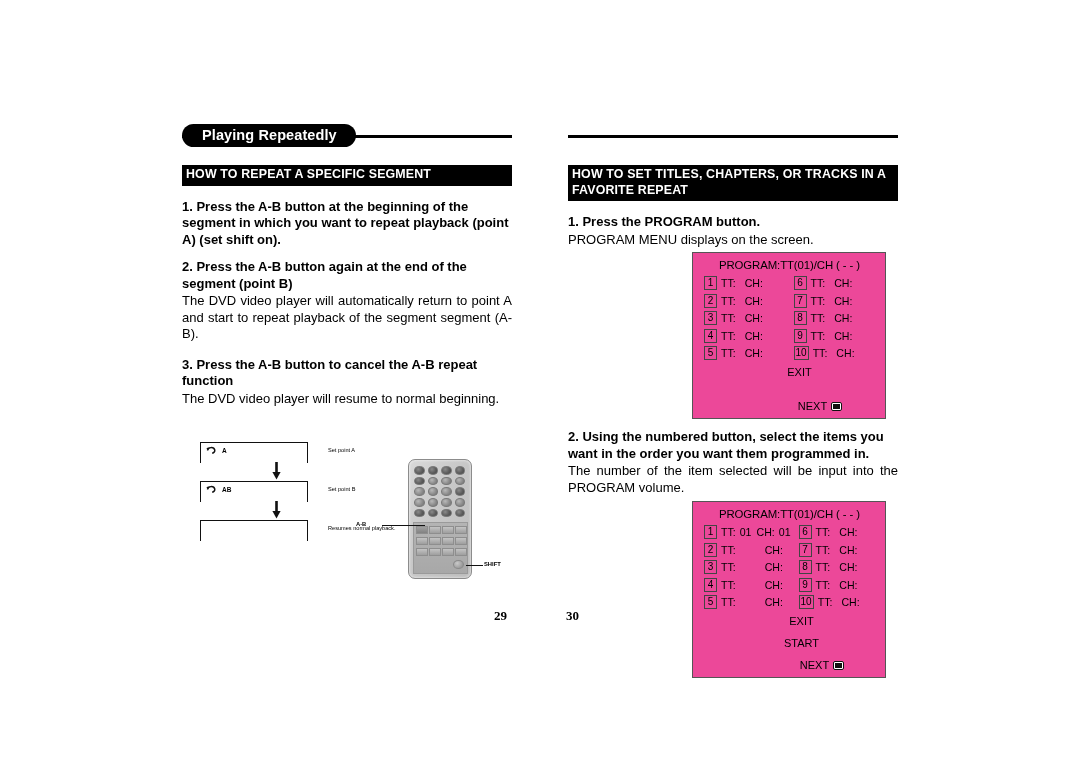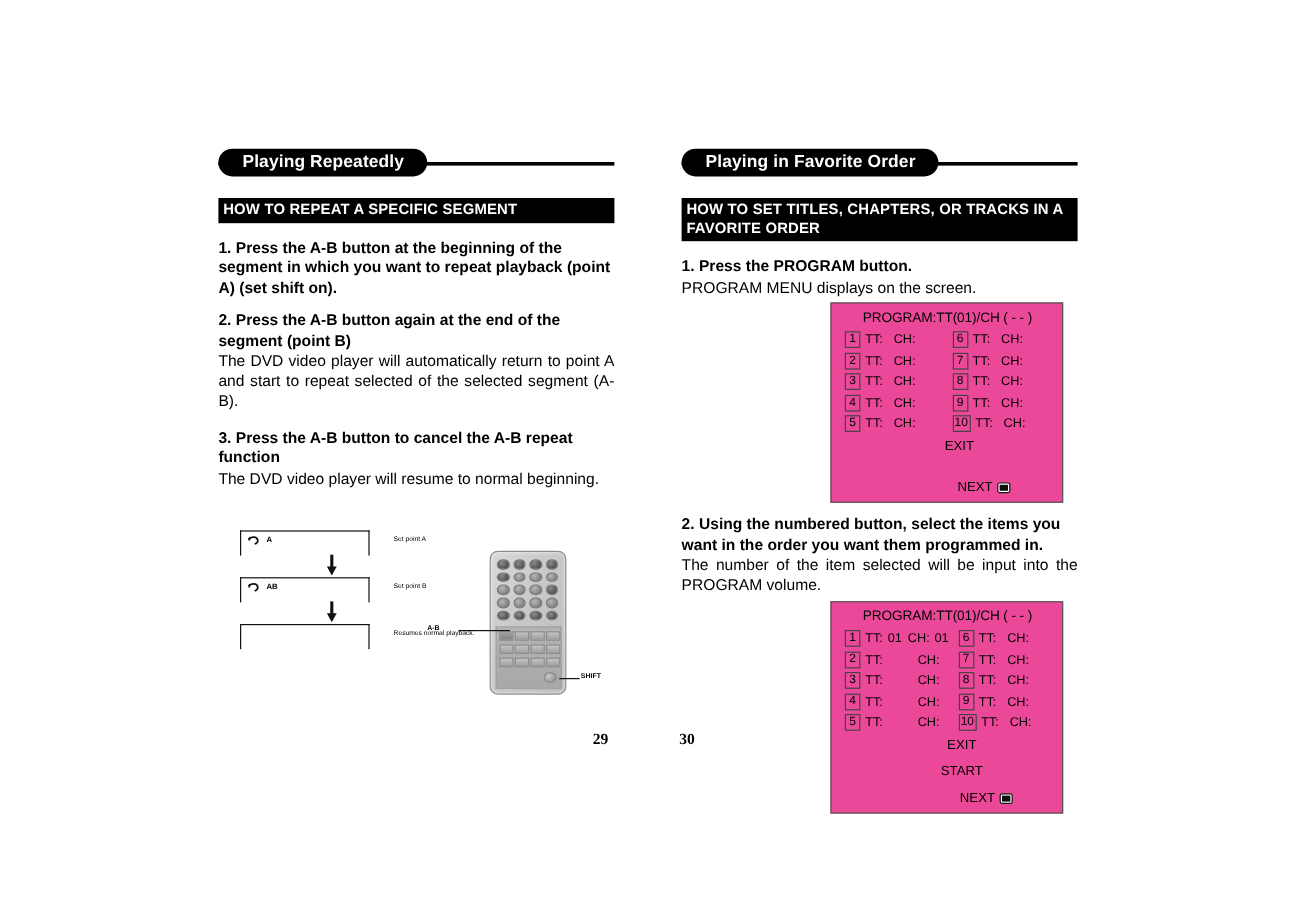--- a/index.html
+++ b/index.html
@@ -316,21 +316,21 @@
       <div class="banner-rule"></div>
       <span class="banner-pill">Playing Repeatedly</span>
     </div>
 
     <div class="sec-head">HOW TO REPEAT A SPECIFIC SEGMENT</div>
 
     <p class="step">1. Press the A-B button at the beginning of the segment in which you want to repeat playback (point A) (set shift on).</p>
     <div class="gap-sm"></div>
 
     <p class="step">2. Press the A-B button again at the end of the segment (point B)</p>
-    <p class="para justify">The DVD video player will automatically return to point A and start to repeat selected of the selected segment (A-B).</p>
+    <p class="para justify">The DVD video player will automatically return to point A and start to repeat playback of the segment segment (A-B).</p>
 
     <p class="step">3. Press the A-B button to cancel the A-B repeat function</p>
     <p class="para">The DVD video player will resume to normal beginning.</p>
 
     <div class="flow">
 
       <div class="flow-row" style="top:0;">
         <div class="flow-box">
           <div class="inner">
             <span class="loop-icon">
@@ -428,24 +428,23 @@
 
       <div class="callout-line" style="left:84px; top:108px; width:17px;"></div>
       <span class="callout-txt" style="left:102px; top:104px;">SHIFT</span>
     </div>
   </div>
 
   <div class="col col-right">
 
     <div class="banner">
       <div class="banner-rule"></div>
-      <span class="banner-pill">Playing in Favorite Order</span>
     </div>
 
-    <div class="sec-head">HOW TO SET TITLES, CHAPTERS, OR TRACKS IN A FAVORITE ORDER</div>
+    <div class="sec-head">HOW TO SET TITLES, CHAPTERS, OR TRACKS IN A FAVORITE REPEAT</div>
 
     <p class="step">1. Press the PROGRAM button.</p>
     <p class="para" style="margin-bottom:4px;">PROGRAM MENU displays on the screen.</p>
 
     <div class="pmenu">
       <div class="pmenu-title">PROGRAM:TT(01)/CH ( - - )</div>
       <div class="pmenu-grid">
 
         <div class="pm-row">
           <span class="pm-num">1</span>

